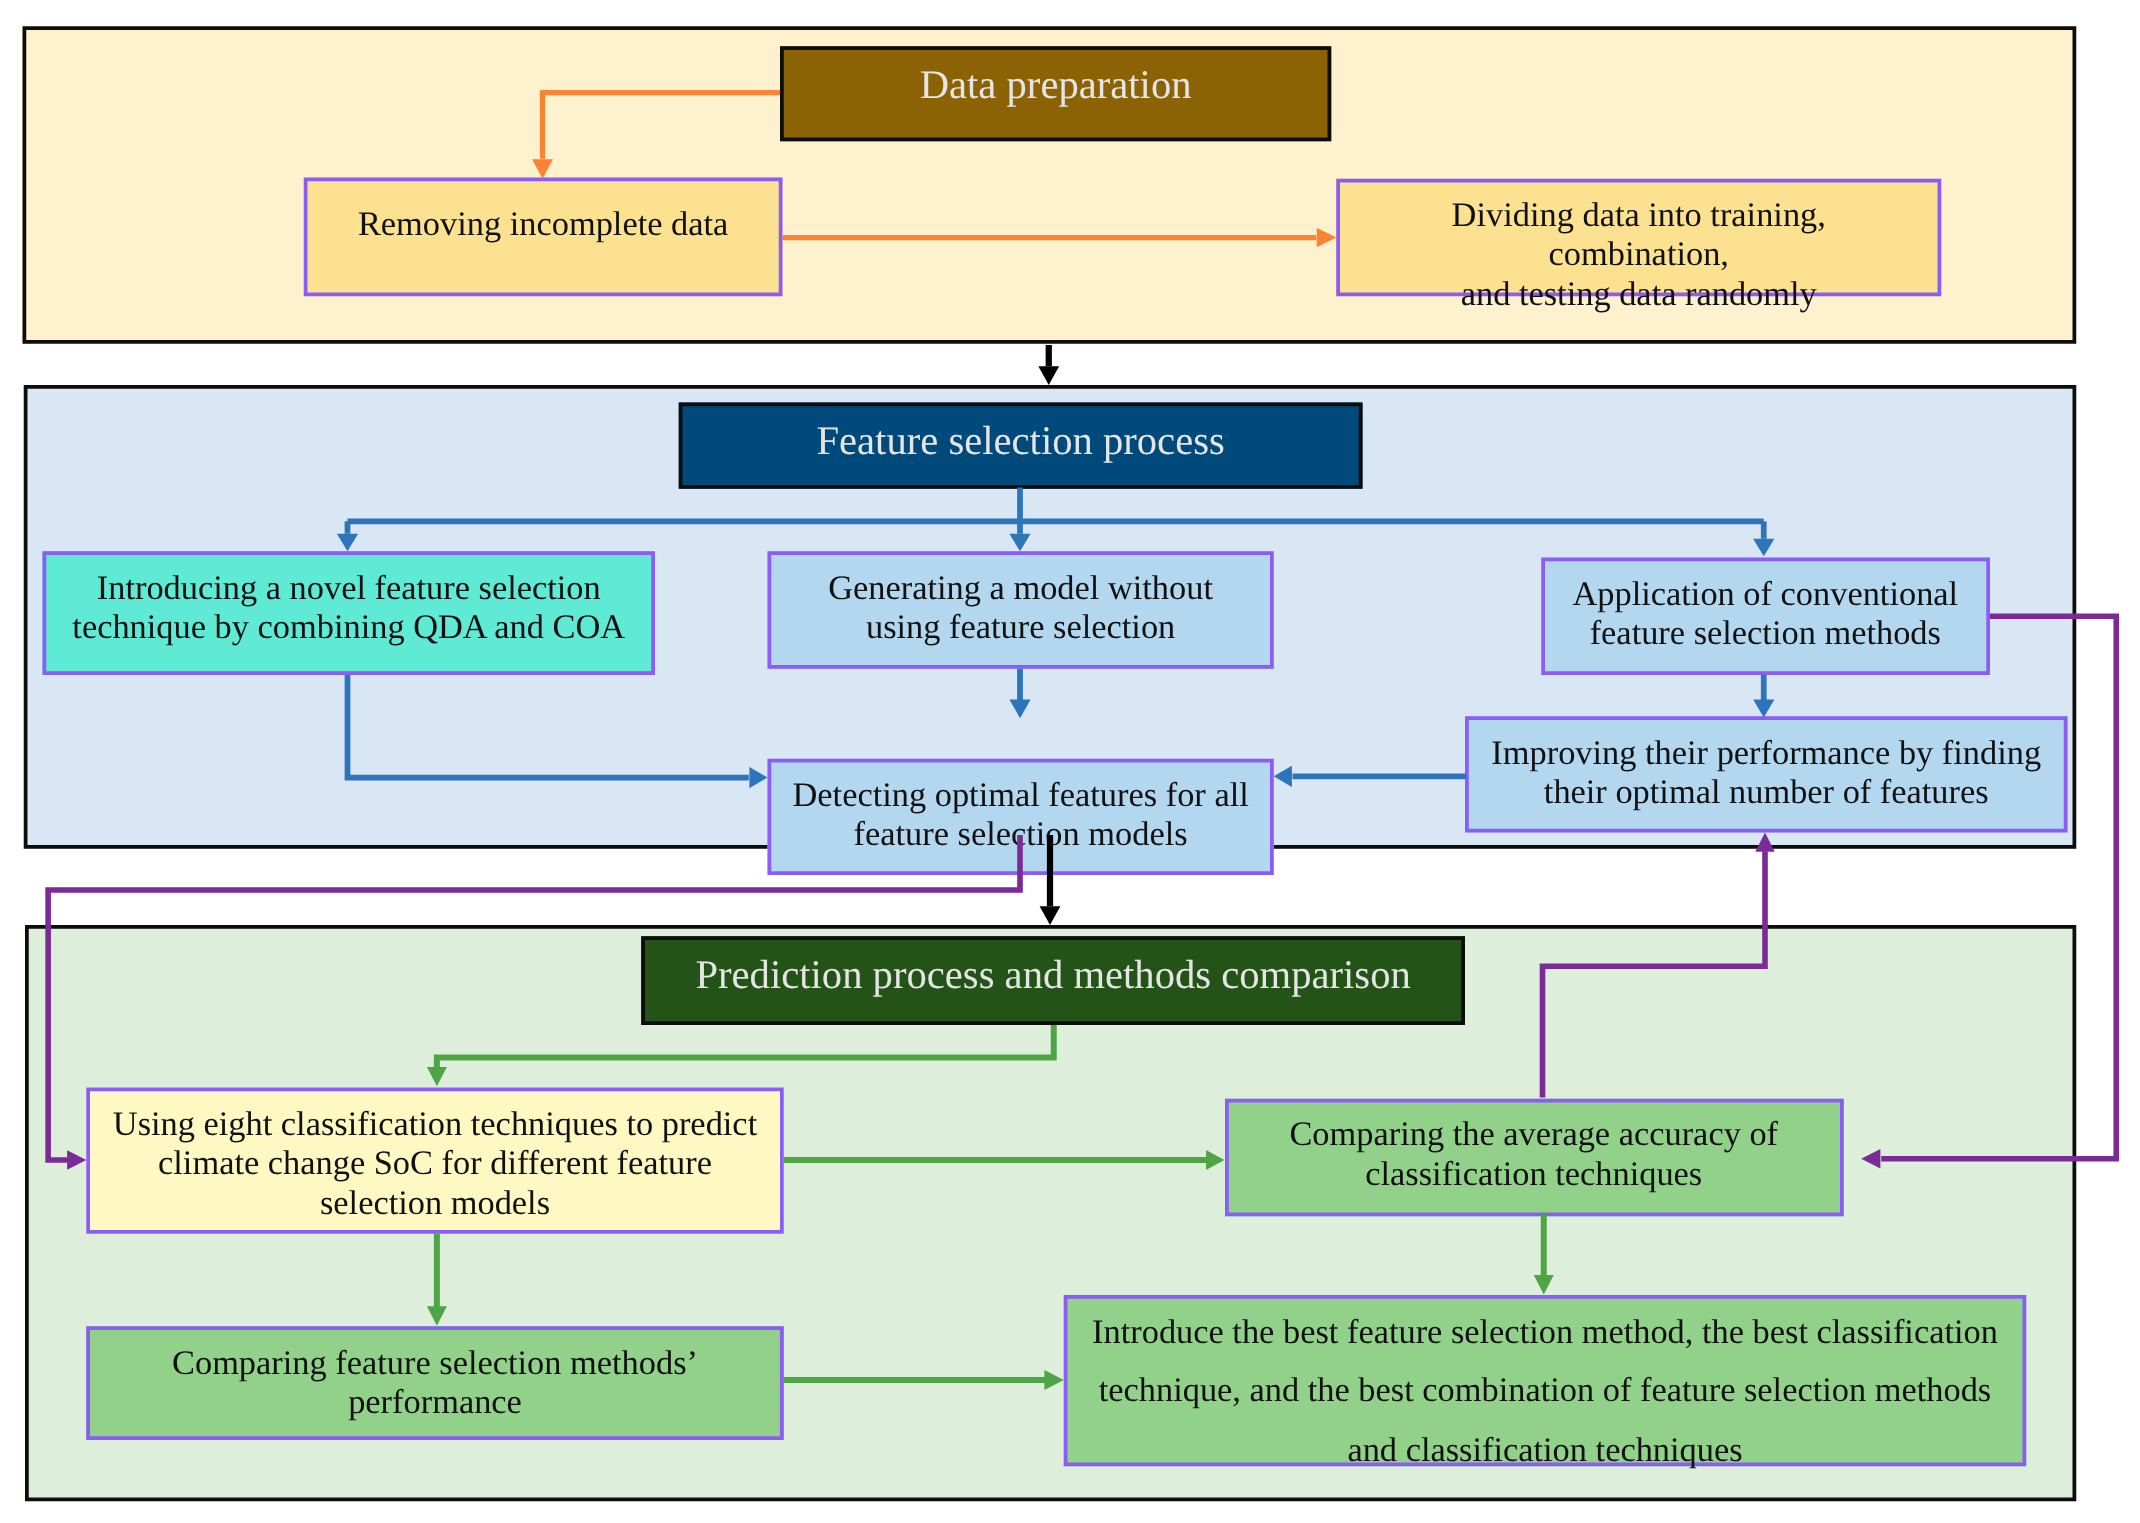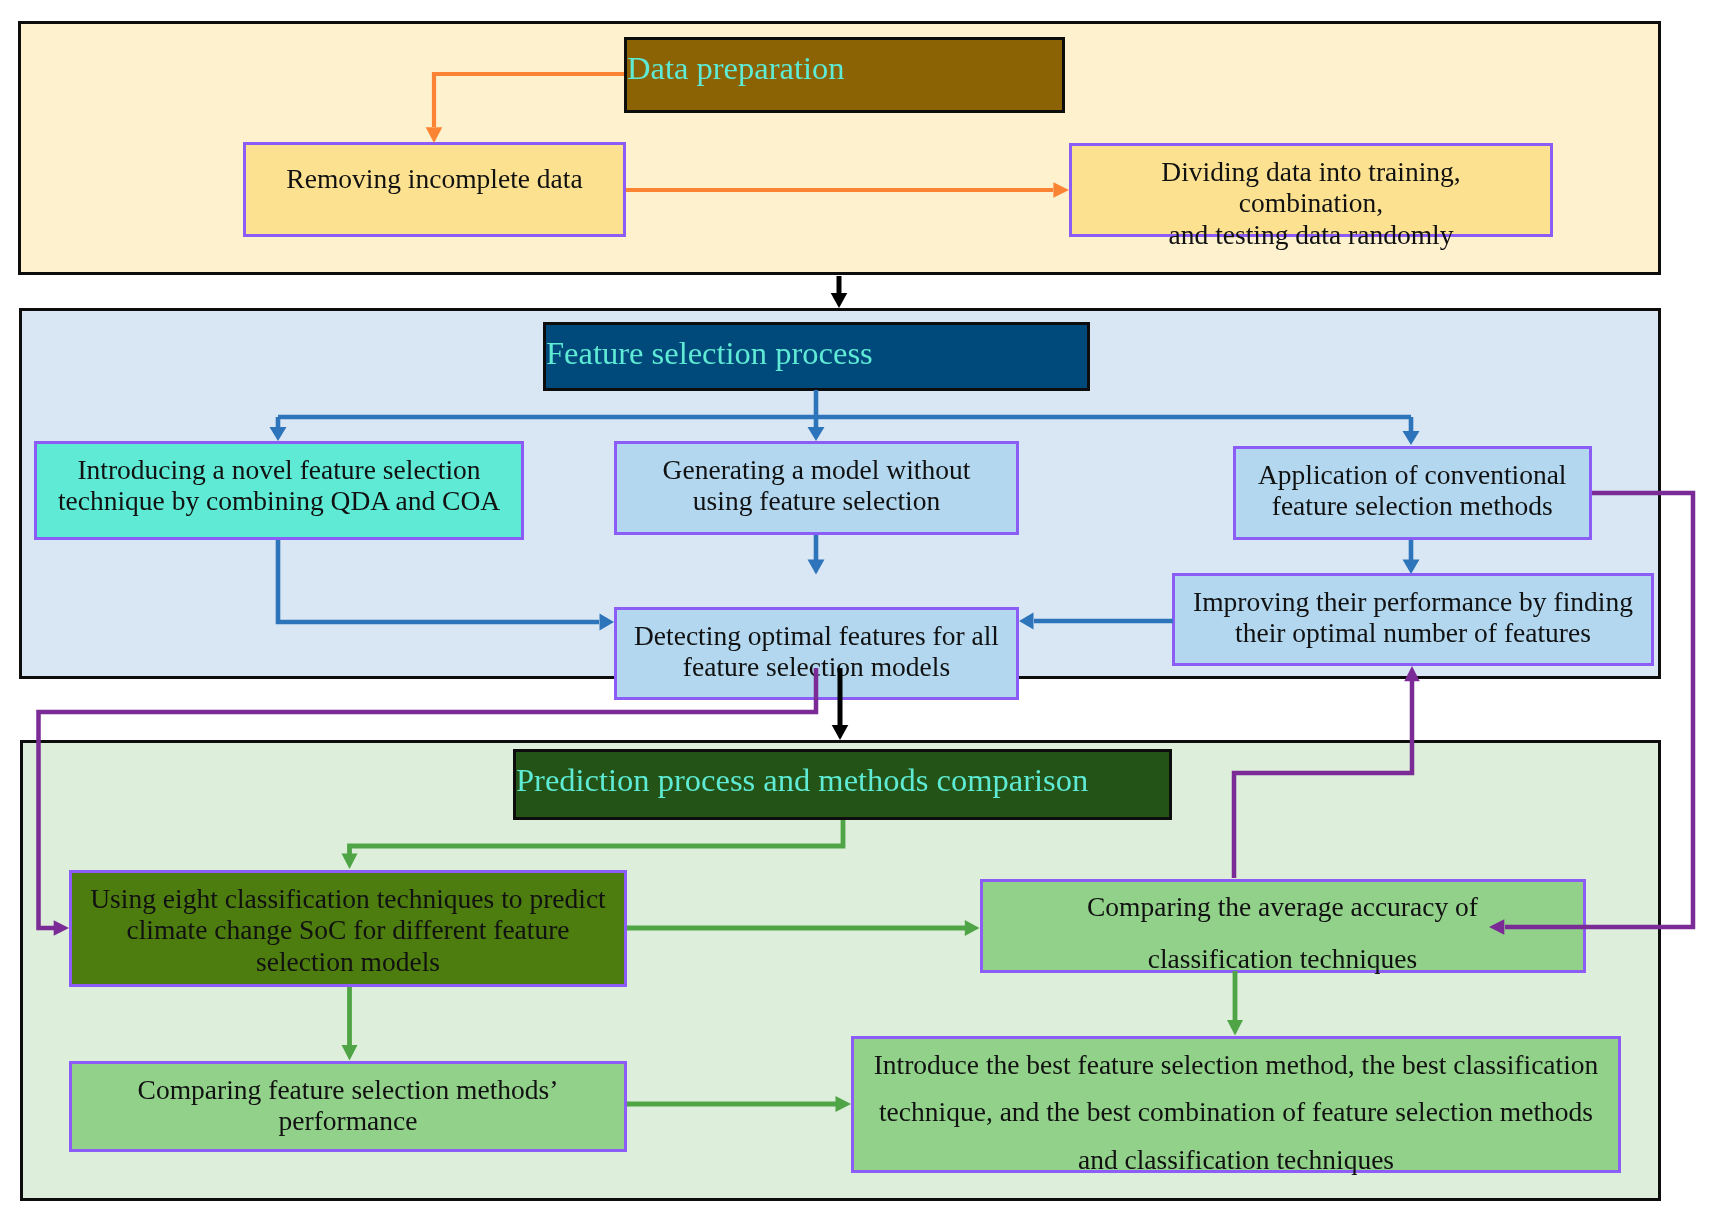--- a/index.html
+++ b/index.html
@@ -4,22 +4,22 @@
 <style>
   html,body{margin:0;padding:0;background:#ffffff;}
   #stage{position:relative;width:1712px;height:1218px;background:#fff;
          font-family:"Liberation Serif",serif;overflow:hidden;}
   .panel{position:absolute;border:3.4px solid #0d0d0d;box-sizing:border-box;}
   .box{position:absolute;border:3px solid #8b5cf6;box-sizing:border-box;
        display:flex;flex-direction:column;align-items:center;justify-content:flex-start;
        text-align:center;color:#111;line-height:1.16;padding-top:9.5px;}
   
   .hdr{position:absolute;border:3px solid #0d0d0d;box-sizing:border-box;
-       display:flex;align-items:flex-start;justify-content:flex-start;text-align:center;
-       color:#5eead4;line-height:1.18;padding-top:8.7px;}
+       display:flex;align-items:flex-start;justify-content:center;text-align:center;
+       color:#e5e5e5;line-height:1.18;padding-top:8.7px;}
   .hdr>span{display:block;}
   svg.ov{position:absolute;left:0;top:0;width:1712px;height:1218px;overflow:visible;
          pointer-events:none;}
 
   
   .p1{left:18px;  top:21px;  width:1643px; height:253.5px; background:#fef1ce;}
   .h1{left:624px; top:37px;  width:441px;  height:76px;  background:#8b6305;
       font-size:32.5px;}
   .b1a{left:243px;top:141.5px; width:383px;height:95.5px;  background:#fce290;
        font-size:27.5px; padding-top:18px;}
@@ -38,24 +38,24 @@
        font-size:27.5px; padding-left:8px;padding-right:8px;}
   .b2d{left:614px;top:575px; width:405px;  height:93px;  background:#b2d7ef;
        font-size:27.5px; padding-left:8px;padding-right:8px;margin-top:32px;}
   .b2e{left:1172px;top:573px;width:482px;  height:93px;  background:#b2d7ef;
        font-size:27.5px; padding-left:8px;padding-right:8px;}
 
   
   .p3{left:20px;  top:739.5px; width:1641px; height:461.5px; background:#ddeedb;}
   .h3{left:513px; top:749px; width:659px;  height:71px;  background:#235316;
       font-size:32.5px;}
-  .b3a{left:69px; top:870px; width:558px;  height:117px; background:#4d7c0f;
+  .b3a{left:69px; top:870px; width:558px;  height:117px; background:#fef9c3;
        font-size:27.5px; padding-left:10px;padding-right:10px;}
-  .b3b{left:979.5px;top:878.5px;width:606px;height:94px;  background:#92d189;
-       font-size:27.5px; padding-left:10px;padding-right:10px;gap:20px;}
+  .b3b{left:979.5px;top:878.5px;width:495px;height:94px;  background:#92d189;
+       font-size:27.5px; padding-left:10px;padding-right:10px;}
   .b3c{left:69px; top:1061px;width:558px;  height:91px;  background:#92d189;
        font-size:27.5px; padding-left:10px;padding-right:10px;}
   .b3d{left:851px;top:1036px;width:770px;  height:137px; background:#92d189;
        font-size:27.5px; padding-left:14px;padding-right:14px;gap:16px;}
 </style>
 </head>
 <body>
 
 <div id="stage">
 

